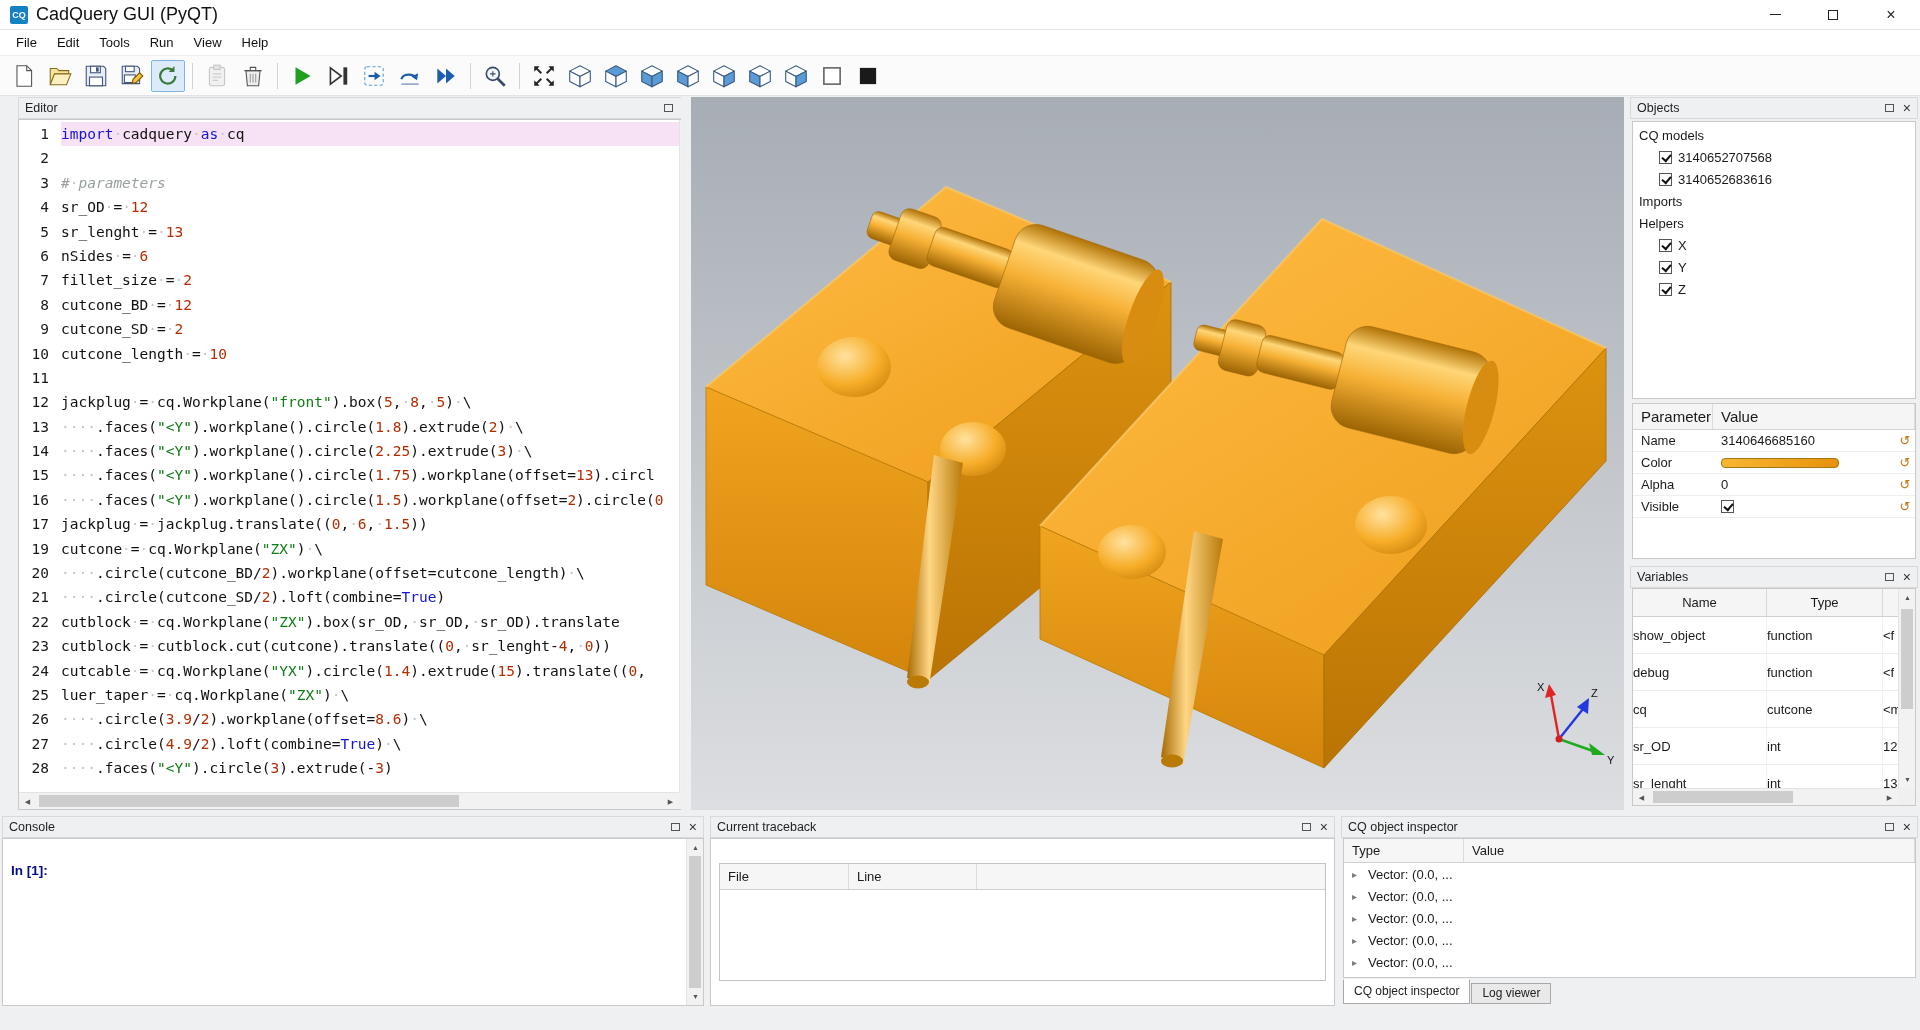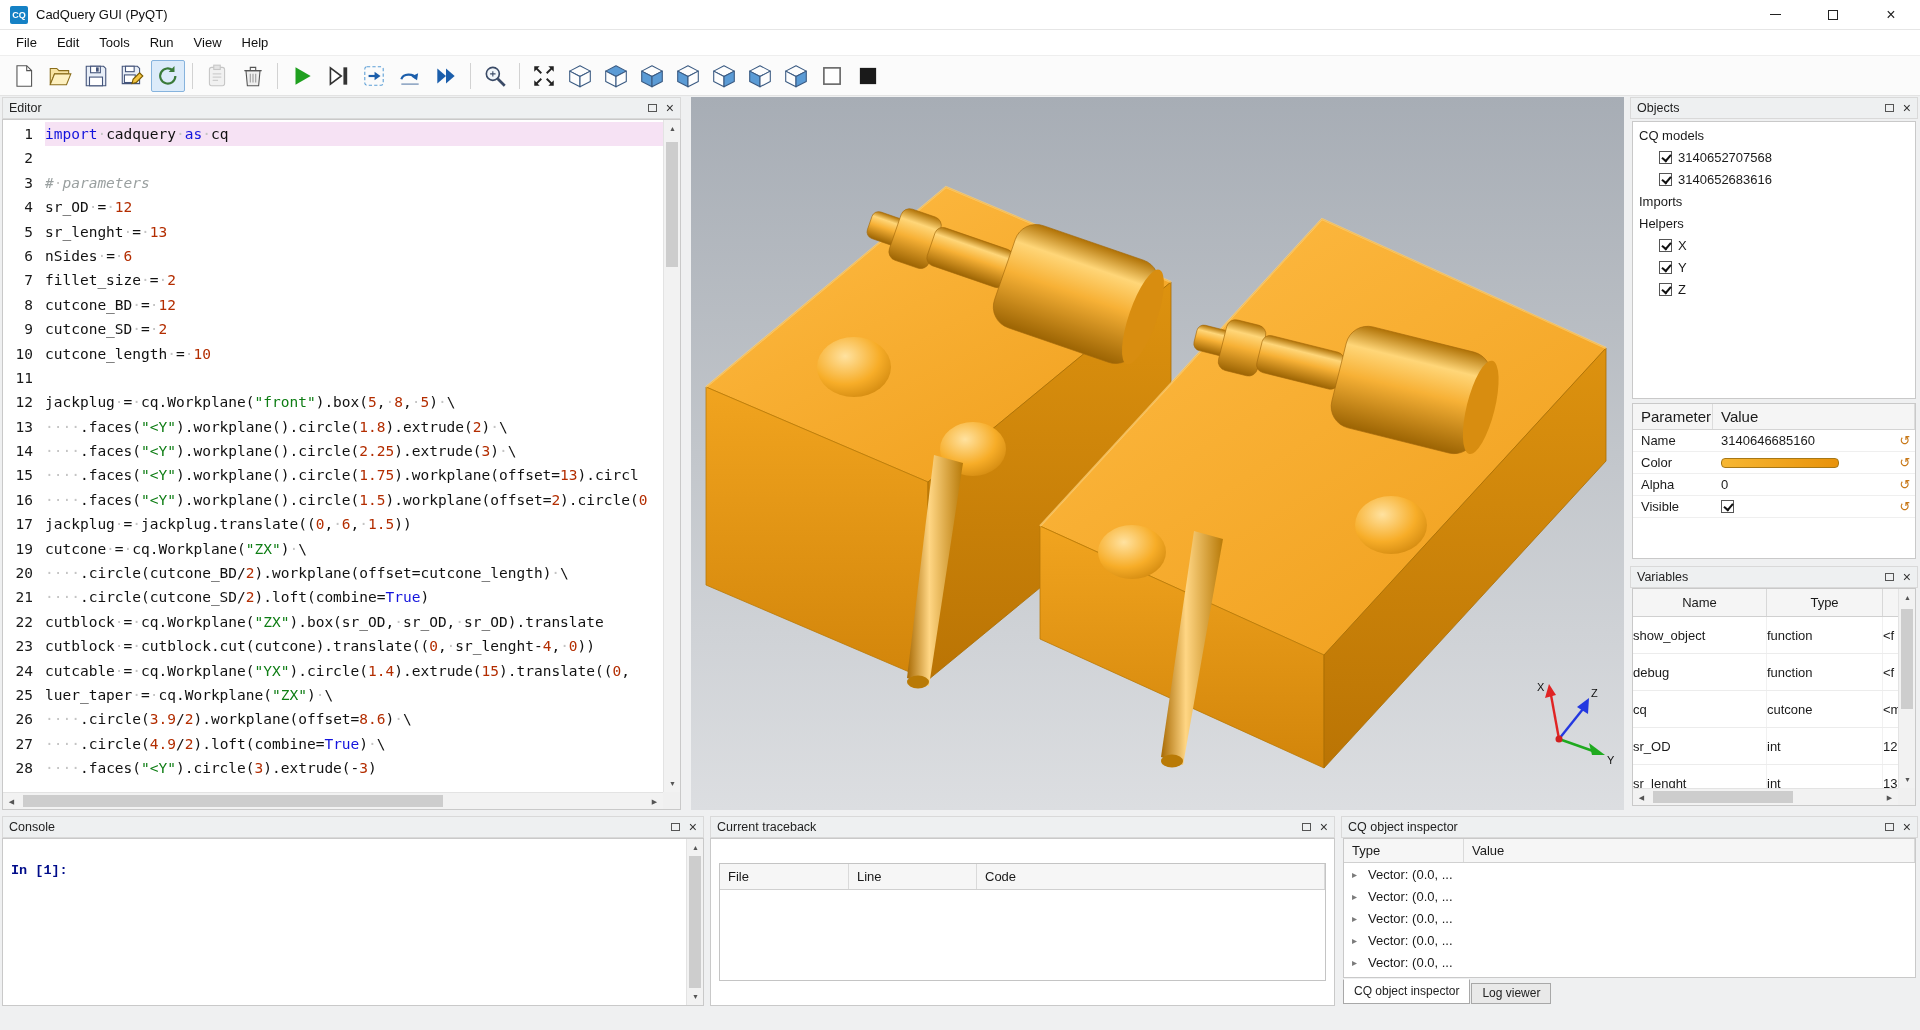--- a/index.html
+++ b/index.html
@@ -5,21 +5,21 @@
   *{margin:0;padding:0;box-sizing:border-box}
   html,body{width:1920px;height:1030px;overflow:hidden;background:#eff0f1;
     font-family:"Liberation Sans","DejaVu Sans",sans-serif;font-size:13px;color:#1a1a1a}
   #app{position:relative;width:1920px;height:1030px;background:#eff0f1}
 
   
   .titlebar{position:absolute;top:0;left:0;right:0;height:30px;background:#fff;
     display:flex;align-items:center;border-bottom:1px solid #e6e6e6}
   .app-icon{width:18px;height:18px;margin:0 8px 0 10px;background:var(--accent,#1581c5);
     color:#fff;font-size:9px;font-weight:bold;display:flex;align-items:center;justify-content:center;border-radius:2px}
-  .title-text{font-size:13px;color:#111}
+  .title-text{font-size:18px;color:#111}
   .win-controls{margin-left:auto;display:flex;height:100%}
   .win-btn{width:58px;display:flex;align-items:center;justify-content:center;color:#222}
   .glyph-min{width:11px;height:1px;background:#222;display:inline-block}
   .glyph-max{width:10px;height:10px;border:1px solid #222;display:inline-block}
   .glyph-close{font-size:16px;line-height:1}
 
   
   .menubar{position:absolute;top:30px;left:0;right:0;height:26px;background:#fff;
     display:flex;align-items:center;padding-left:6px;border-bottom:1px solid #eee}
   .menu-item{padding:4px 10px;color:#111}
@@ -49,21 +49,21 @@
   .sb-h{left:0;right:17px;bottom:0;height:17px;border-top:1px solid #e3e3e3}
   .sb-btn{position:absolute;width:17px;height:17px;display:flex;align-items:center;
     justify-content:center;font-size:7px;color:#555}
   .sb-v .sb-btn.up{top:0}.sb-v .sb-btn.down{bottom:0}
   .sb-h .sb-btn.left{left:0}.sb-h .sb-btn.right{right:0}
   .sb-v .sb-thumb{position:absolute;left:2px;right:2px;background:#cdcdcd}
   .sb-h .sb-thumb{position:absolute;top:2px;bottom:2px;background:#cdcdcd}
   .sb-corner{position:absolute;right:0;bottom:0;width:17px;height:17px;background:#f0f0f0}
 
   
-  .editor-panel{left:2px;top:97px;width:679px;height:713px}
+  .editor-panel{left:18px;top:97px;width:679px;height:713px}
   .editor-body{position:absolute;top:22px;left:0;right:0;bottom:0;background:#fff;border:1px solid #c9c9c9}
   .code-area{position:absolute;top:0;left:0;right:17px;bottom:17px;overflow:hidden;
     font-family:"DejaVu Sans Mono",monospace;font-size:14.5px;line-height:24.4px;padding-top:2px}
   .cl{display:flex;height:24.4px;white-space:pre}
   .ln{width:42px;flex:none;text-align:right;padding-right:12px;color:#191919}
   .ct{flex:1;padding-left:0}
   .cl.current .ct{background:var(--currentline,#f6e2f4)}
   .tk-k{color:var(--keyword,#1414dd)}
   .tk-s{color:var(--string,#0e7d14)}
   .tk-num{color:var(--number,#b32d00)}
@@ -106,21 +106,21 @@
   .var-head .hc{display:flex;align-items:center;justify-content:center;border-right:1px solid #d8d8d8;font-size:13px}
   .var-row{display:flex;height:37px;border-bottom:1px solid #ececec;align-items:center}
   .var-row .vc{border-right:1px solid #f1f1f1;height:100%;display:flex;align-items:center;overflow:hidden;white-space:nowrap}
   .var-head .hc:nth-child(1),.var-row .vc:nth-child(1){width:134px;flex:none}
   .var-head .hc:nth-child(2),.var-row .vc:nth-child(2){width:116px;flex:none}
   .var-head .hc:nth-child(3),.var-row .vc:nth-child(3){flex:1}
 
   
   .console-panel{left:2px;top:816px;width:702px;height:190px}
   .console-body{position:absolute;top:22px;left:0;right:0;bottom:0;background:#fff;border:1px solid #c9c9c9}
-  .console-prompt{position:absolute;left:8px;top:24px;font-family:Liberation Mono, monospace;
+  .console-prompt{position:absolute;left:8px;top:24px;font-family:Liberation Sans, sans-serif;
     font-size:13.5px;font-weight:bold;color:#000c8a}
 
   .traceback-panel{left:710px;top:816px;width:625px;height:190px}
   .tb-body{position:absolute;top:22px;left:0;right:0;bottom:0;background:#fff;border:1px solid #c9c9c9}
   .tb-table{position:absolute;top:24px;left:8px;right:8px;height:118px;border:1px solid #c4c4c4;background:#fff}
   .tb-head{display:flex;height:26px;border-bottom:1px solid #d0d0d0;background:#f6f6f6}
   .tb-head .hc{display:flex;align-items:center;padding-left:8px;border-right:1px solid #dadada;font-size:13px}
   .tb-head .hc:nth-child(1){width:129px}.tb-head .hc:nth-child(2){width:128px}.tb-head .hc:nth-child(3){flex:1}
 
   .inspector-panel{left:1341px;top:816px;width:577px;height:190px}
@@ -627,21 +627,20 @@
       <span>Current traceback</span>
       <span class="sp"></span>
       <span class="float-glyph"></span>
       <span class="close-glyph">×</span>
     </div>
     <div class="tb-body">
       <div class="tb-table">
         <div class="tb-head" id="tb-head">
             <span class="hc">File</span>
             <span class="hc">Line</span>
-            <span class="hc">Code</span>
           </div>
       </div>
     </div>
   </div>
 
   <div class="panel inspector-panel">
     <div class="ptitle">
       <span>CQ object inspector</span>
       <span class="sp"></span>
       <span class="float-glyph"></span>

